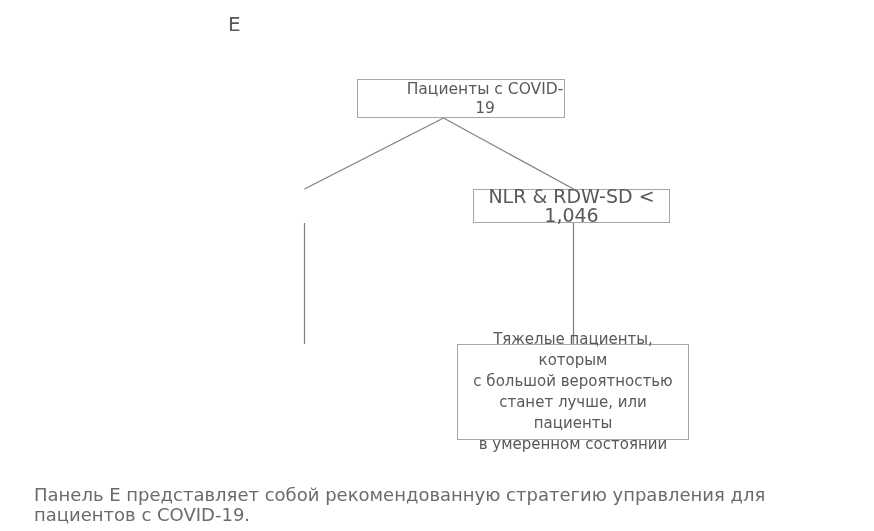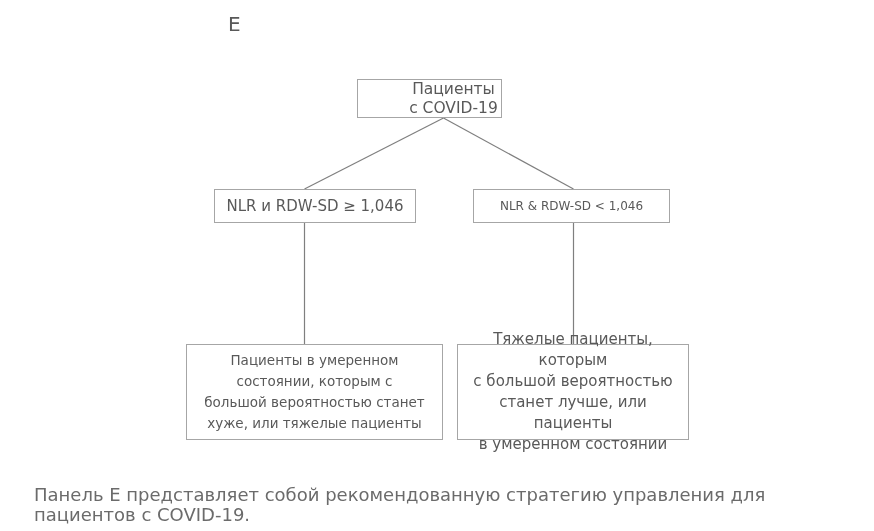--- a/index.html
+++ b/index.html
@@ -64,42 +64,42 @@
   }
   .node-text {
     display: block;
     width: 100%;
     white-space: pre-line;
   }
 
   .node-root {
     left: 357px;
     top: 79px;
-    width: 145px;
+    width: 208px;
     height: 39px;
     font-size: 15.5px;
     line-height: 19px;
     padding-left: 48px;
   }
 
   .node-branch-left {
     left: 214px;
     top: 189px;
     width: 202px;
     height: 34px;
     font-size: 15px;
     line-height: 19px;
   }
 
   .node-branch-right {
     left: 473px;
     top: 189px;
     width: 197px;
     height: 34px;
-    font-size: 12px;
+    font-size: 19px;
     line-height: 19px;
   }
 
   .node-outcome-left {
     left: 186px;
     top: 344px;
     width: 257px;
     height: 96px;
     font-size: 13.5px;
     line-height: 21px;
@@ -137,34 +137,25 @@
     <line x1="443.5" y1="118" x2="304.5" y2="189"></line>
     <line x1="443.5" y1="118" x2="573.5" y2="189"></line>
     <line x1="304.5" y1="223" x2="304.5" y2="344"></line>
     <line x1="573.5" y1="223" x2="573.5" y2="344"></line>
   </svg>
 
   <div class="node node-root">
     <span class="node-text">Пациенты с COVID-19</span>
   </div>
 
-  <div class="node node-branch-left">
-    <span class="node-text">NLR и RDW-SD ≥ 1,046</span>
-  </div>
 
   <div class="node node-branch-right">
     <span class="node-text">NLR &amp; RDW-SD &lt; 1,046</span>
   </div>
 
-  <div class="node node-outcome-left">
-    <span class="node-text">Пациенты в умеренном
-состоянии, которым с
-большой вероятностью станет
-хуже, или тяжелые пациенты</span>
-  </div>
 
   <div class="node node-outcome-right">
     <span class="node-text">Тяжелые пациенты, которым
 с большой вероятностью
 станет лучше, или пациенты
 в умеренном состоянии</span>
   </div>
 
   <div class="caption">Панель E представляет собой рекомендованную стратегию управления для пациентов с COVID-19.</div>
 

